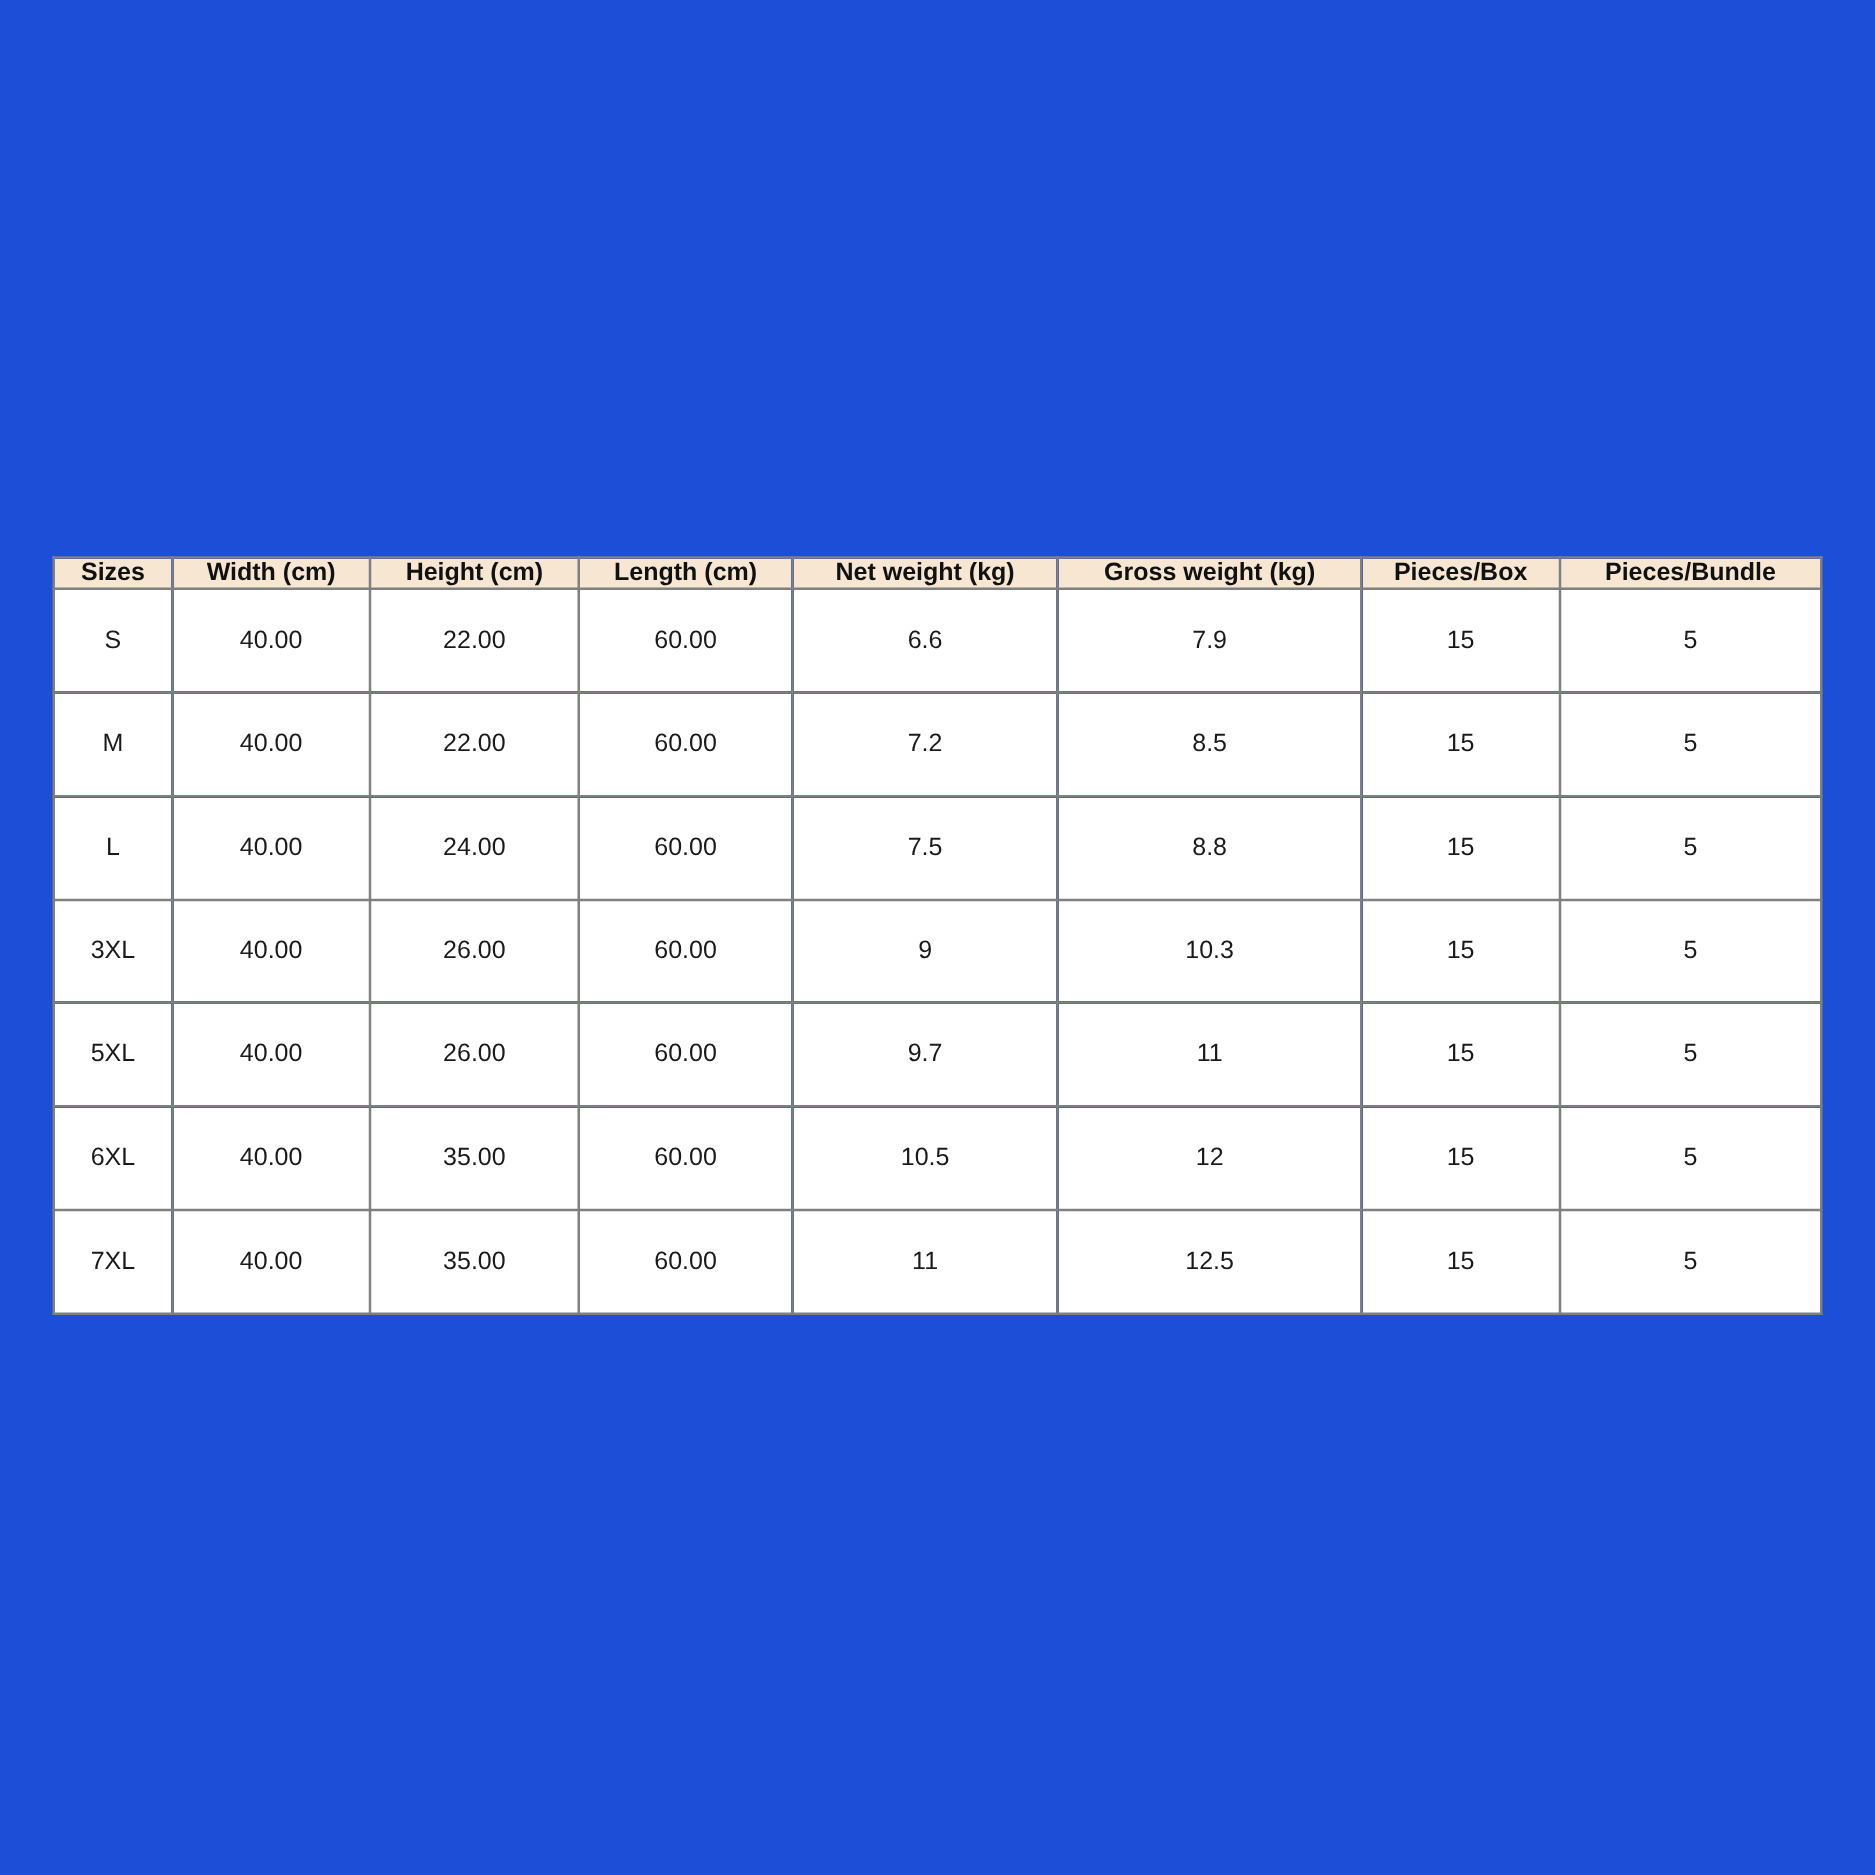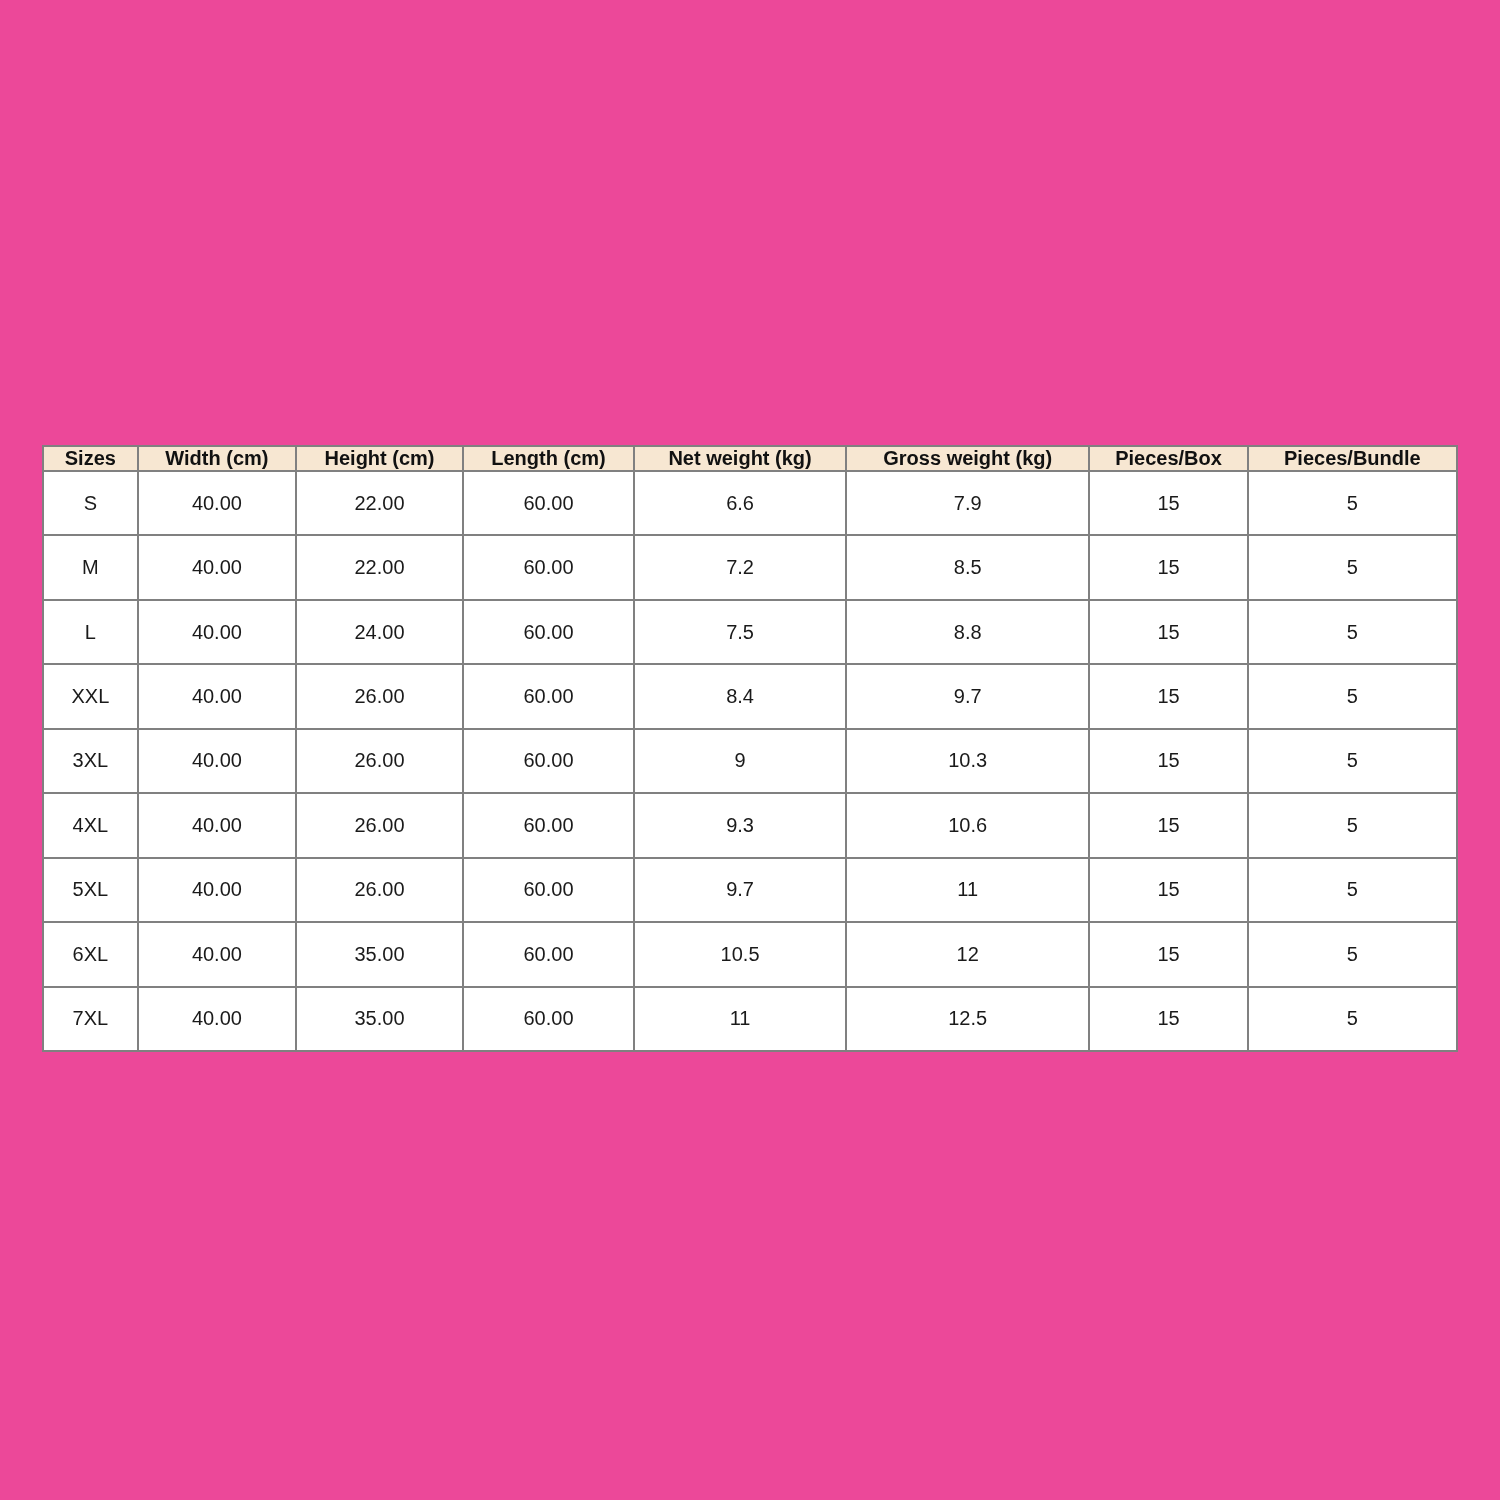--- a/index.html
+++ b/index.html
@@ -8,21 +8,21 @@
     background: #ffffff;
     width: 1500px;
     height: 1500px;
     font-family: "Liberation Sans", sans-serif;
     color: #1a1a1a;
   }
   .page {
     position: relative;
     width: 1500px;
     height: 1500px;
-    background: #ec4899;
+    background: #1d4ed8;
     overflow: hidden;
   }
   .table-wrap {
     position: absolute;
     left: 42px;
     top: 445px;
     width: 1416px;
     height: 607px;
   }
   table.size-table {
@@ -114,46 +114,26 @@
             <td>L</td>
             <td>40.00</td>
             <td>24.00</td>
             <td>60.00</td>
             <td>7.5</td>
             <td>8.8</td>
             <td>15</td>
             <td>5</td>
           </tr>
           <tr>
-            <td>XXL</td>
-            <td>40.00</td>
-            <td>26.00</td>
-            <td>60.00</td>
-            <td>8.4</td>
-            <td>9.7</td>
-            <td>15</td>
-            <td>5</td>
-          </tr>
-          <tr>
             <td>3XL</td>
             <td>40.00</td>
             <td>26.00</td>
             <td>60.00</td>
             <td>9</td>
             <td>10.3</td>
-            <td>15</td>
-            <td>5</td>
-          </tr>
-          <tr>
-            <td>4XL</td>
-            <td>40.00</td>
-            <td>26.00</td>
-            <td>60.00</td>
-            <td>9.3</td>
-            <td>10.6</td>
             <td>15</td>
             <td>5</td>
           </tr>
           <tr>
             <td>5XL</td>
             <td>40.00</td>
             <td>26.00</td>
             <td>60.00</td>
             <td>9.7</td>
             <td>11</td>

